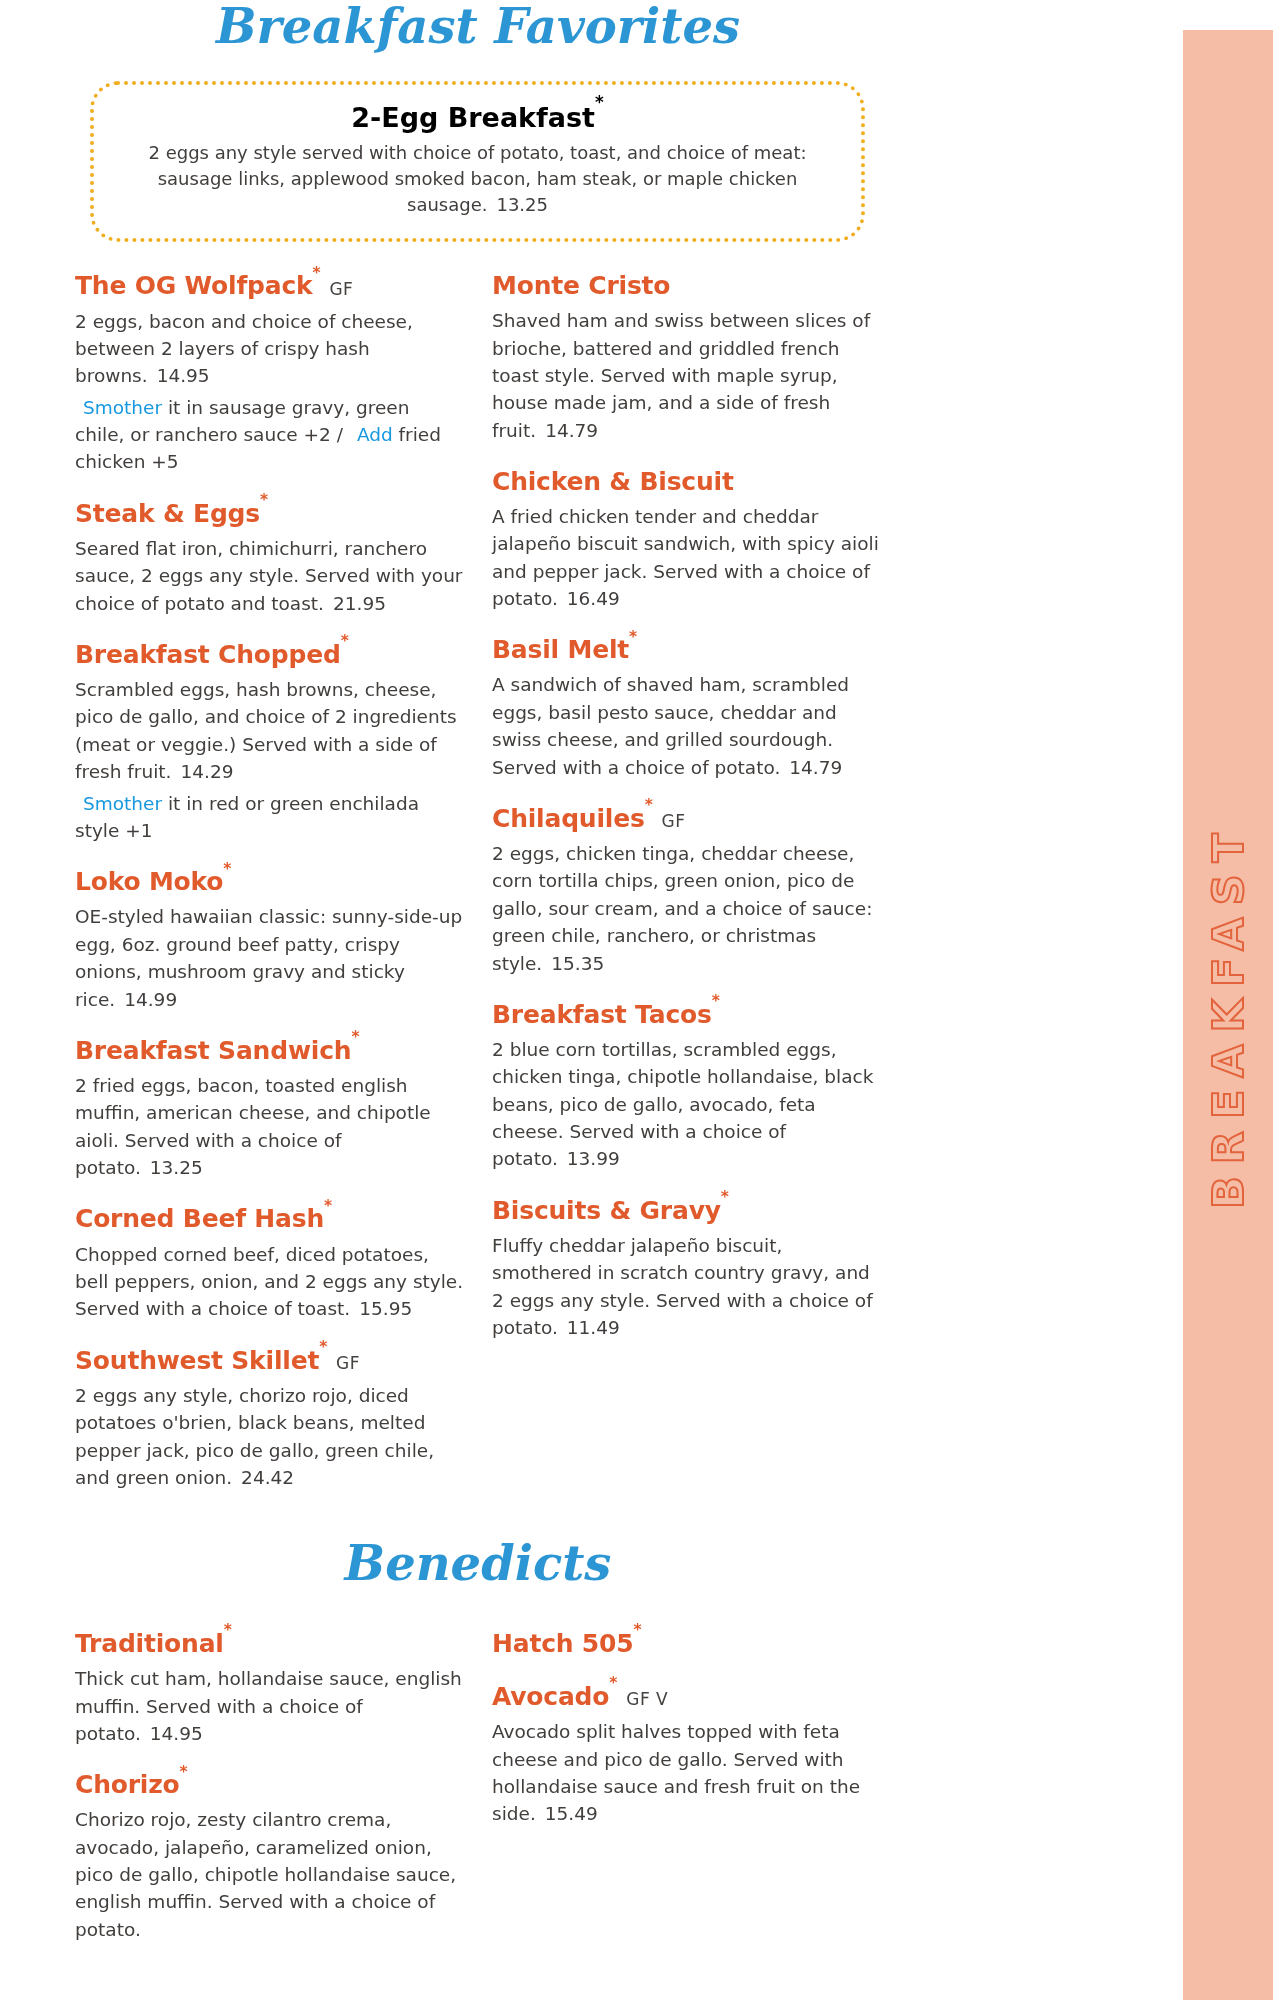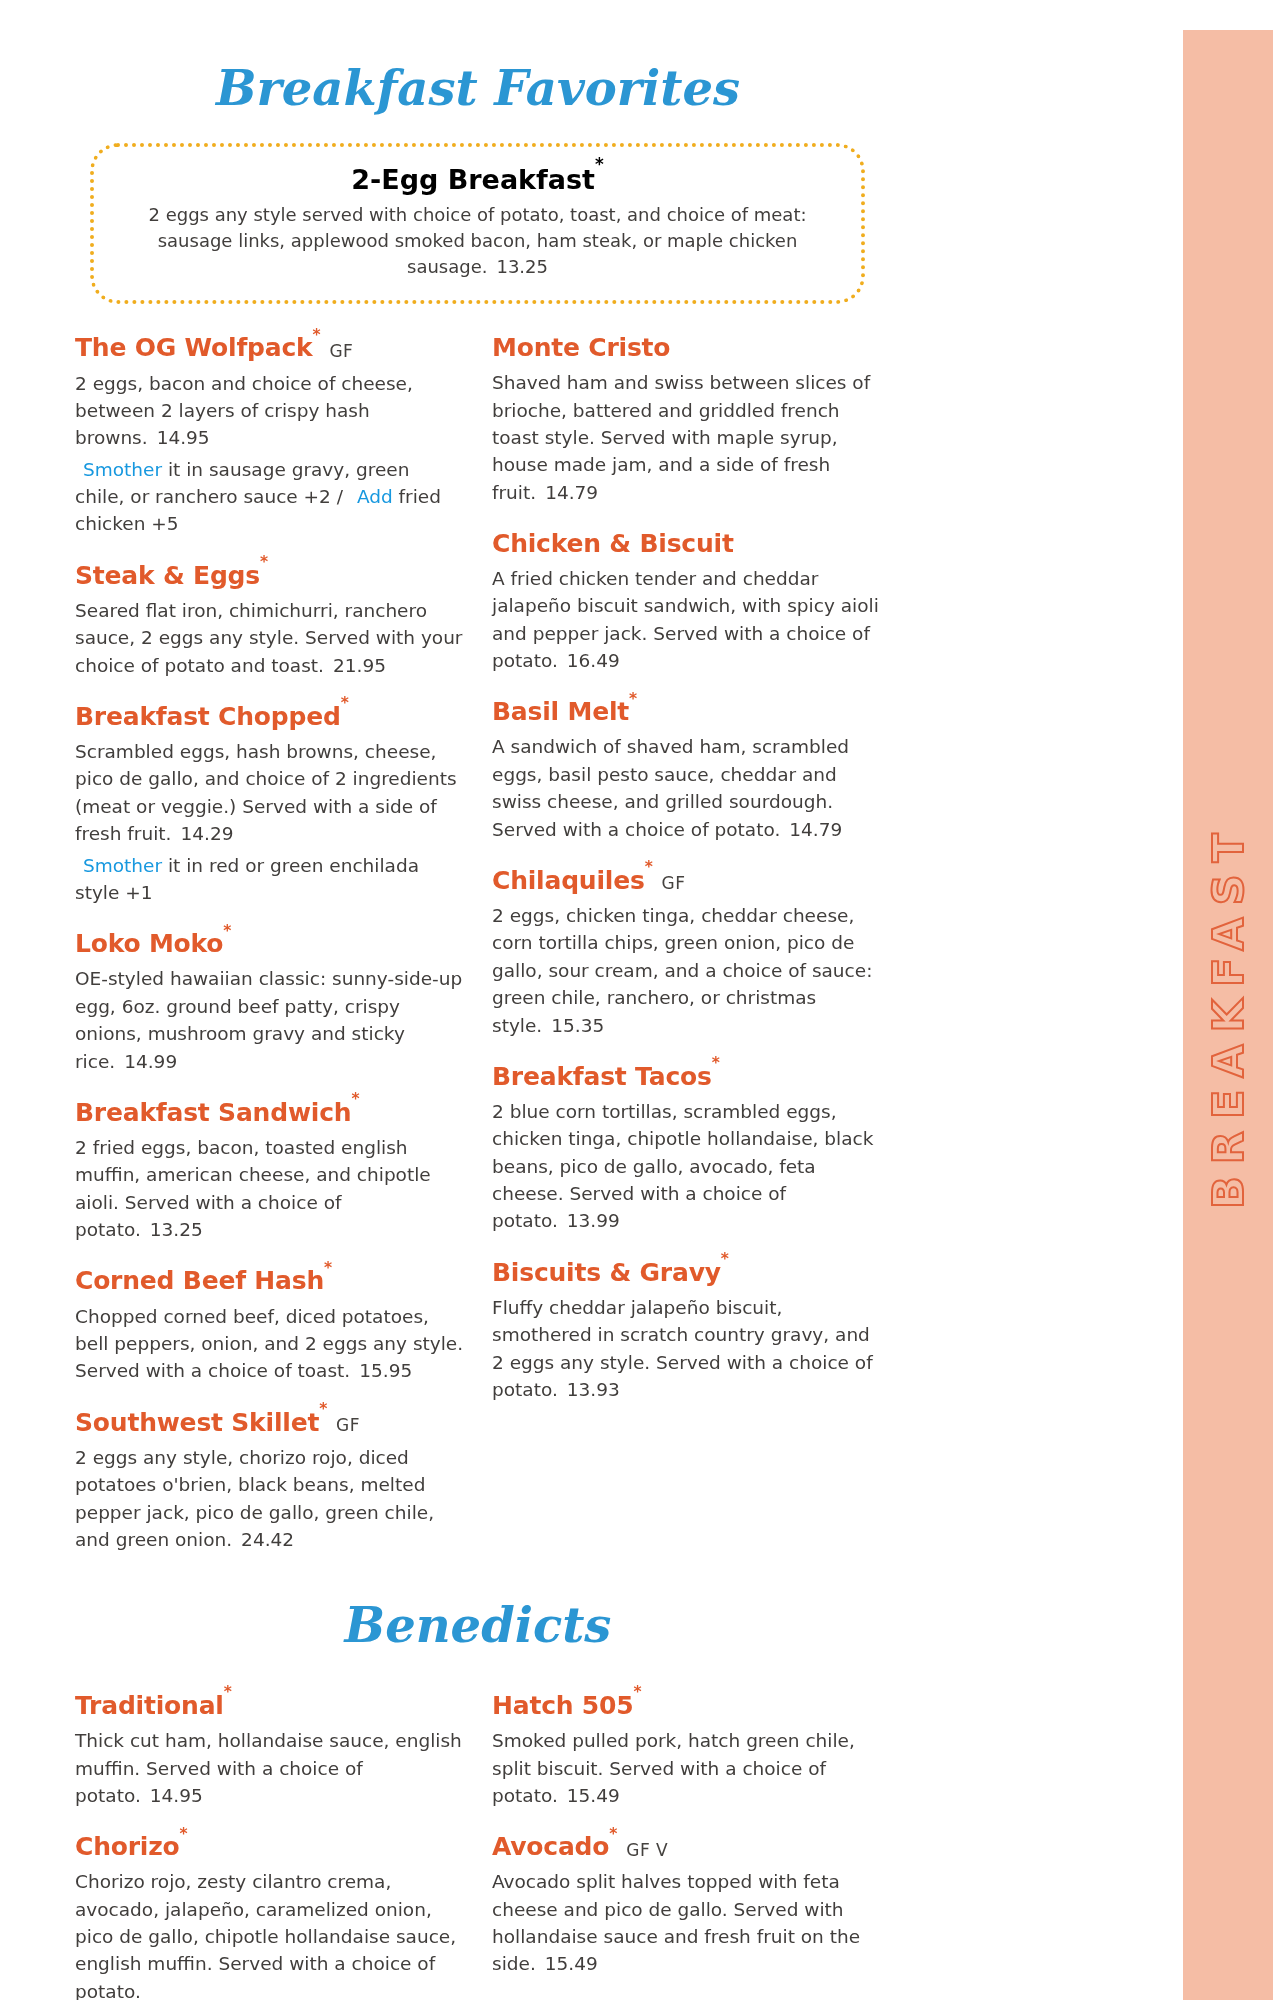--- a/index.html
+++ b/index.html
@@ -11,21 +11,21 @@
   .content{position:absolute;left:75px;top:0;width:806px;}
 
   
   .script-title{
     font-family:"DejaVu Serif","Liberation Serif",serif;
     font-style:italic;font-weight:700;
     color:#2B96D3;text-align:center;
     font-size:48px;line-height:1.1;
     margin:0;
   }
-  .title-breakfast{padding-top:62px;}
+  .title-breakfast{}
   .title-benedicts{padding-top:46px;padding-bottom:10px;}
 
   
   .featured{
     margin:28px 16px 0 15px;
     border:4px dotted #F0AD1E;
     border-radius:28px;
     text-align:center;
     padding:16px 34px 20px;
   }
@@ -138,42 +138,41 @@
         <div class="item">
           <h3><span>Chilaquiles</span><sup class="ast">*</sup><span class="tags">GF</span></h3>
           <p class="desc"><span>2 eggs, chicken tinga, cheddar cheese, corn tortilla chips, green onion, pico de gallo, sour cream, and a choice of sauce: green chile, ranchero, or christmas style.</span><span class="price">15.35</span></p>
         </div>
         <div class="item">
           <h3><span>Breakfast Tacos</span><sup class="ast">*</sup></h3>
           <p class="desc"><span>2 blue corn tortillas, scrambled eggs, chicken tinga, chipotle hollandaise, black beans, pico de gallo, avocado, feta cheese. Served with a choice of potato.</span><span class="price">13.99</span></p>
         </div>
         <div class="item">
           <h3><span>Biscuits &amp; Gravy</span><sup class="ast">*</sup></h3>
-          <p class="desc"><span>Fluffy cheddar jalapeño biscuit, smothered in scratch country gravy, and 2 eggs any style. Served with a choice of potato.</span><span class="price">13.93</span></p>
+          <p class="desc"><span>Fluffy cheddar jalapeño biscuit, smothered in scratch country gravy, and 2 eggs any style. Served with a choice of potato.</span><span class="price">11.49</span></p>
         </div>
       </div>
   </div>
 
   <h1 class="script-title title-benedicts">Benedicts</h1>
 
   <div class="cols">
     <div class="col">
         <div class="item">
           <h3><span>Traditional</span><sup class="ast">*</sup></h3>
           <p class="desc"><span>Thick cut ham, hollandaise sauce, english muffin. Served with a choice of potato.</span><span class="price">14.95</span></p>
         </div>
         <div class="item">
           <h3><span>Chorizo</span><sup class="ast">*</sup></h3>
           <p class="desc"><span>Chorizo rojo, zesty cilantro crema, avocado, jalapeño, caramelized onion, pico de gallo, chipotle hollandaise sauce, english muffin. Served with a choice of potato.</span></p>
         </div>
       </div>
     <div class="col">
         <div class="item">
           <h3><span>Hatch 505</span><sup class="ast">*</sup></h3>
-          <p class="desc"><span>Smoked pulled pork, hatch green chile, split biscuit. Served with a choice of potato.</span><span class="price">15.49</span></p>
         </div>
         <div class="item">
           <h3><span>Avocado</span><sup class="ast">*</sup><span class="tags">GF V</span></h3>
           <p class="desc"><span>Avocado split halves topped with feta cheese and pico de gallo. Served with hollandaise sauce and fresh fruit on the side.</span><span class="price">15.49</span></p>
         </div>
       </div>
   </div>
 
 </div>
 

